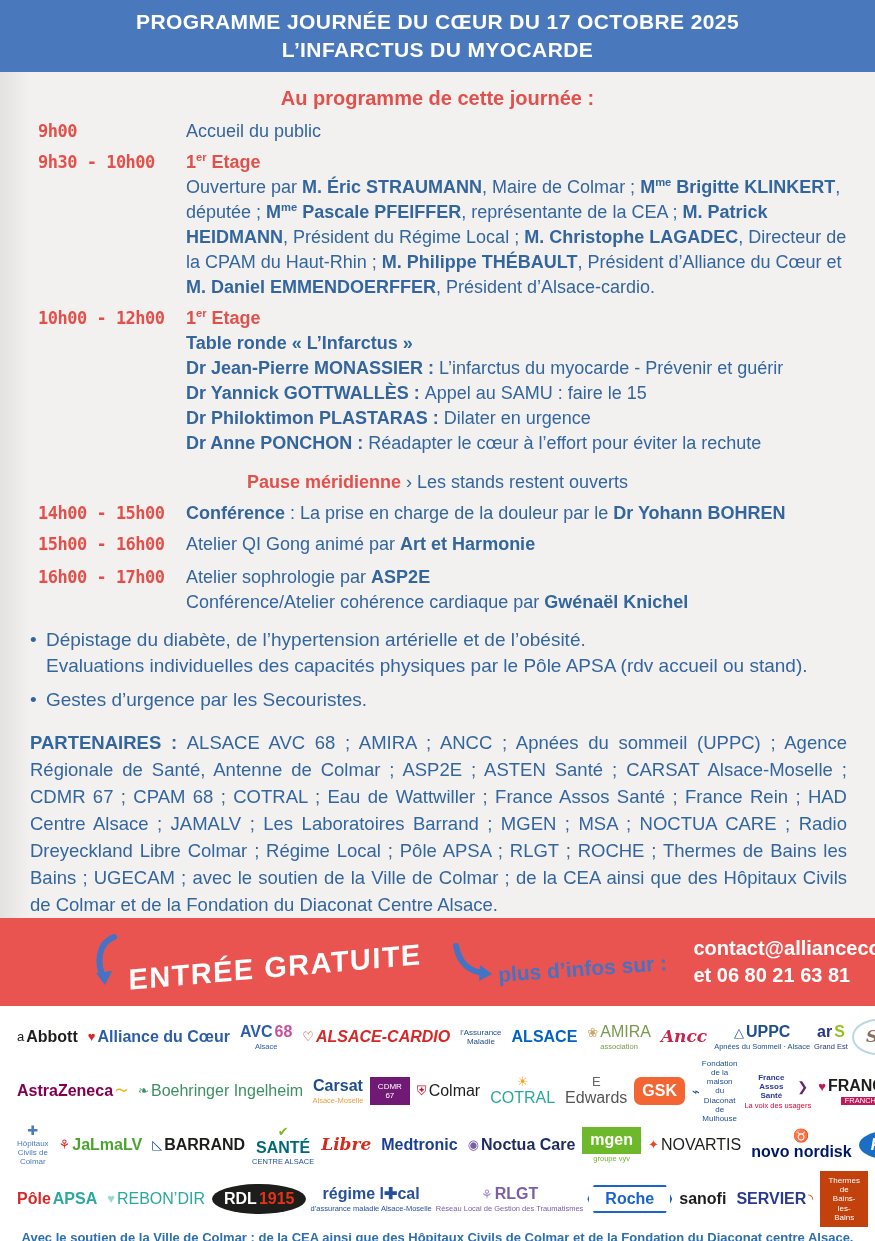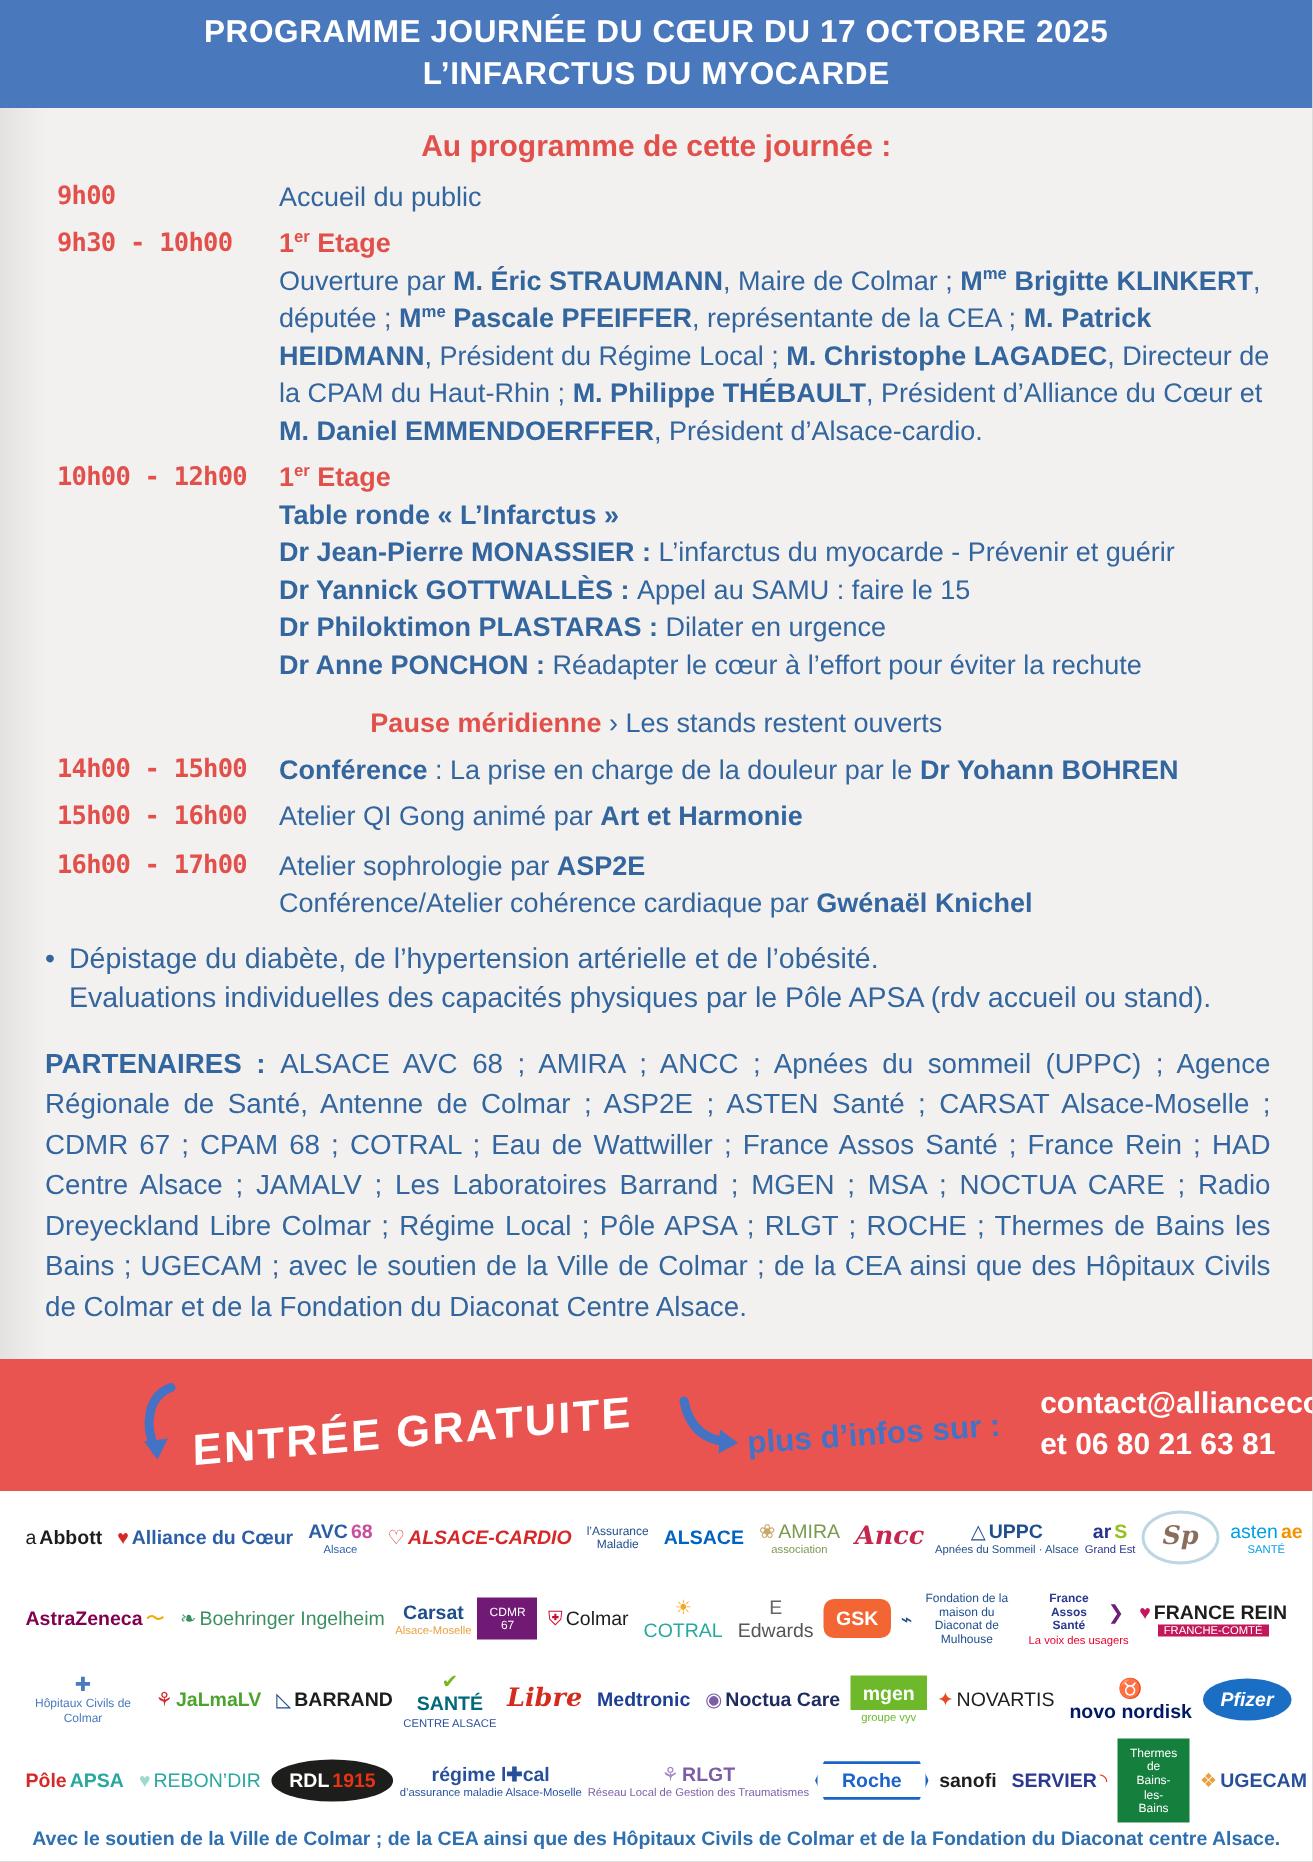--- a/index.html
+++ b/index.html
@@ -42,21 +42,21 @@
          margin:14px 0 0 4px;white-space:nowrap;}
   .contact-block{margin-left:26px;color:#fff;font-weight:bold;font-size:20px;line-height:27px;}
   .arrow-svg{flex:0 0 auto;}
   
   .logos{background:#ffffff;flex:0 0 auto;padding:4px 0 2px 0;}
   .logo-row{display:flex;align-items:center;justify-content:space-between;
             padding:0 14px;height:54px;gap:4px;}
   .logo{display:flex;flex-direction:column;align-items:center;justify-content:center;
         text-align:center;line-height:1.05;}
   .lmain{display:flex;align-items:center;gap:2px;padding:1px 3px;}
-  .ltext{font-size:13px;white-space:nowrap;}
+  .ltext{font-size:16px;white-space:nowrap;}
   .ltext.small{font-size:8px;white-space:normal;max-width:110px;line-height:1.15;}
   .ltext.script{font-family:"DejaVu Serif",serif;font-style:italic;font-weight:bold;font-size:17px;}
   .licon{font-size:13px;line-height:1;}
   .lsub{font-size:7.5px;margin-top:1px;white-space:nowrap;}
   .sh-round{border-radius:7px;padding:6px 8px;}
   .sh-pill{border-radius:50%;padding:7px 12px;}
   .sh-hex{clip-path:polygon(8% 0,92% 0,100% 50%,92% 100%,8% 100%,0 50%);padding:4px 16px;}
   .sh-box{padding:5px 8px;}
   .footer-caption{background:#ffffff;color:#2e6fb0;font-weight:bold;font-size:13px;
                   text-align:center;padding:2px 0 8px 0;flex:0 0 auto;}
@@ -124,20 +124,23 @@
         <div class="line"><span>Conférence/Atelier cohérence cardiaque par </span><span class="b">Gwénaël Knichel</span></div>
       </div>
     </div>
   </div>
 
   <div class="bullets">
     <div class="bullet">
       <div>Dépistage du diabète, de l’hypertension artérielle et de l’obésité.</div>
       <div>Evaluations individuelles des capacités physiques par le Pôle APSA (rdv accueil ou stand).</div>
     </div>
+    <div class="bullet">
+      <div>Gestes d’urgence par les Secouristes.</div>
+    </div>
   </div>
 
   <div class="partners"><span class="b">PARTENAIRES : </span><span>ALSACE AVC 68 ; AMIRA ; ANCC ; Apnées du sommeil (UPPC) ; Agence Régionale de Santé, Antenne de Colmar ; ASP2E ; ASTEN Santé ; CARSAT Alsace-Moselle ; CDMR 67 ; CPAM 68 ; COTRAL ; Eau de Wattwiller ; France Assos Santé ; France Rein ; HAD Centre Alsace ; JAMALV ; Les Laboratoires Barrand ; MGEN ; MSA ; NOCTUA CARE ; Radio Dreyeckland Libre Colmar ; Régime Local ; Pôle APSA ; RLGT ; ROCHE ; Thermes de Bains les Bains ; UGECAM ; avec le soutien de la Ville de Colmar ; de la CEA ainsi que des Hôpitaux Civils de Colmar et de la Fondation du Diaconat Centre Alsace.</span></div>
 
   <div class="banner">
     <div class="entree-wrap">
       <svg class="arrow-svg" width="34" height="58" viewBox="0 0 34 58">
         <path d="M26 4 C10 10 8 30 16 46" stroke="#4472c4" stroke-width="6" fill="none" stroke-linecap="round"></path>
         <path d="M8 40 L17 52 L24 38 Z" fill="#4472c4"></path>
       </svg>
@@ -408,21 +411,21 @@
             <span class="ltext b" style="color: rgb(29, 29, 27);">sanofi</span>
           </div>
         </div>
         <div class="logo">
           <div class="lmain">
             <span class="ltext b" style="color: rgb(43, 57, 144);">SERVIER</span>
             <span class="licon" style="color: rgb(230, 51, 18);">◝</span>
           </div>
         </div>
         <div class="logo">
-          <div class="lmain sh-box" style="background: #15803d;">
+          <div class="lmain sh-box" style="background: #c2410c;">
             <span class="ltext small" style="color: rgb(255, 255, 255);">Thermes de Bains-les-Bains</span>
           </div>
         </div>
         <div class="logo">
           <div class="lmain">
             <span class="licon" style="color: rgb(232, 161, 61);">❖</span>
             <span class="ltext b" style="color: rgb(39, 80, 155);">UGECAM</span>
           </div>
         </div>
       </div>

